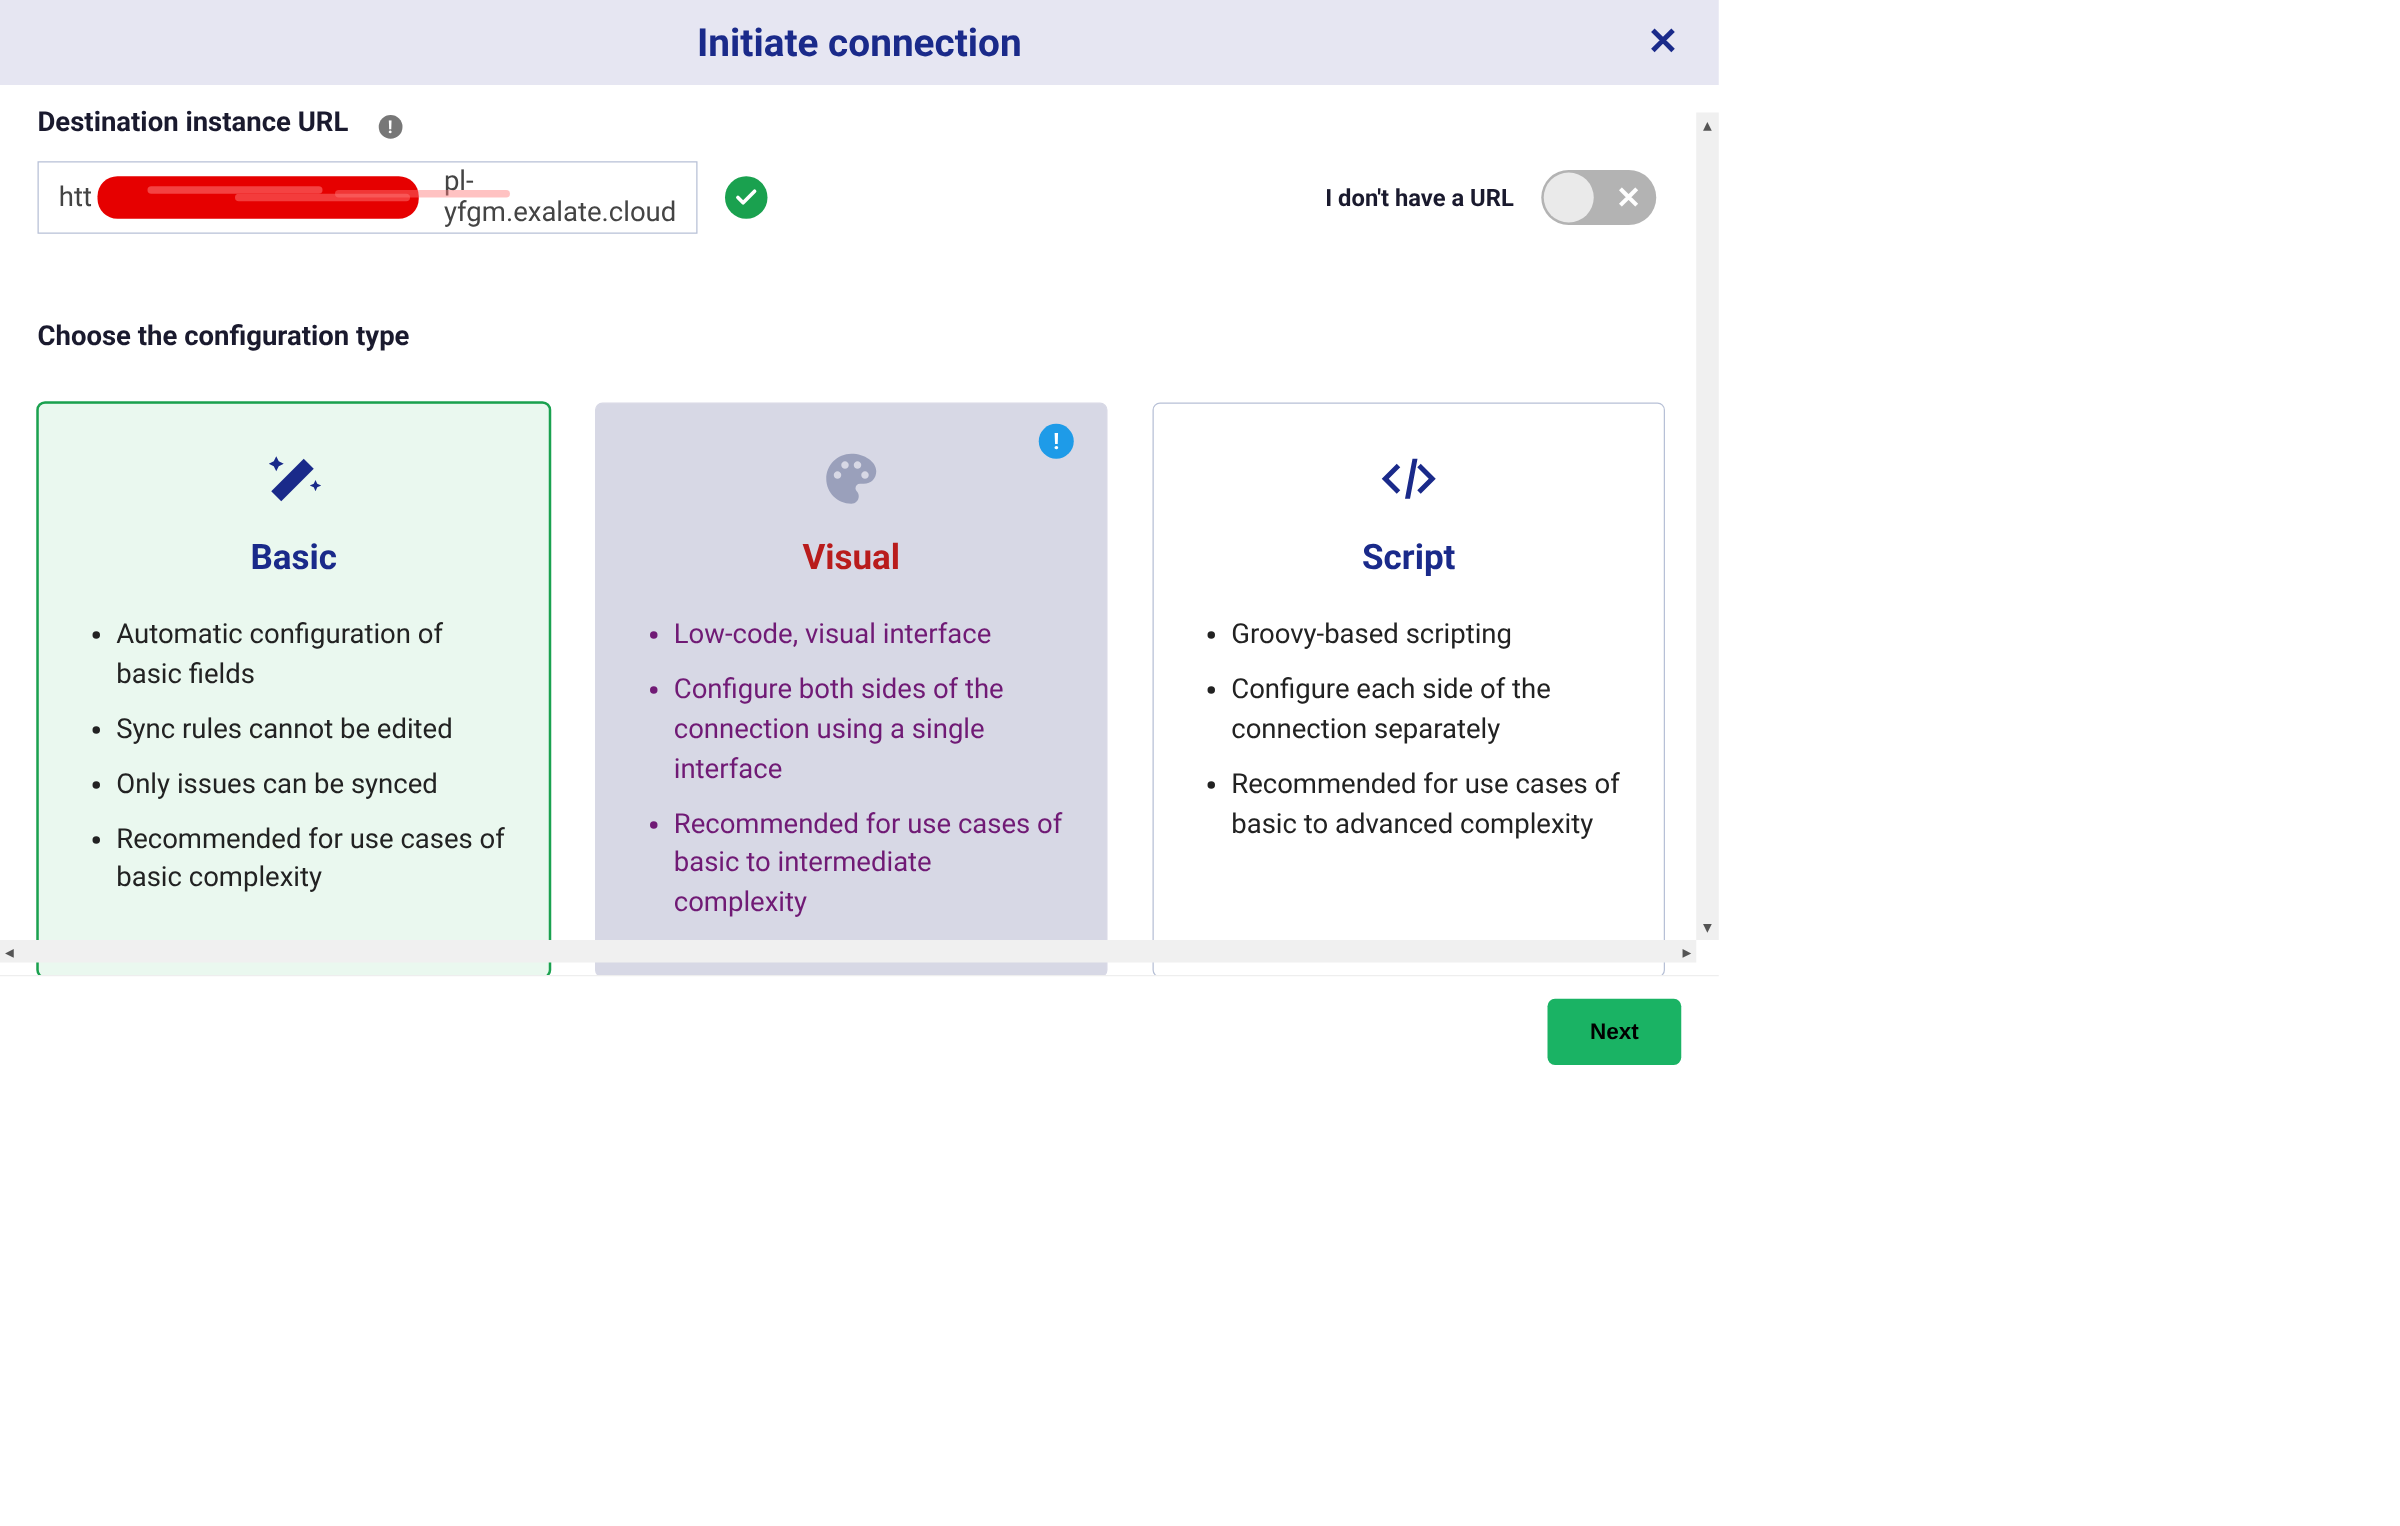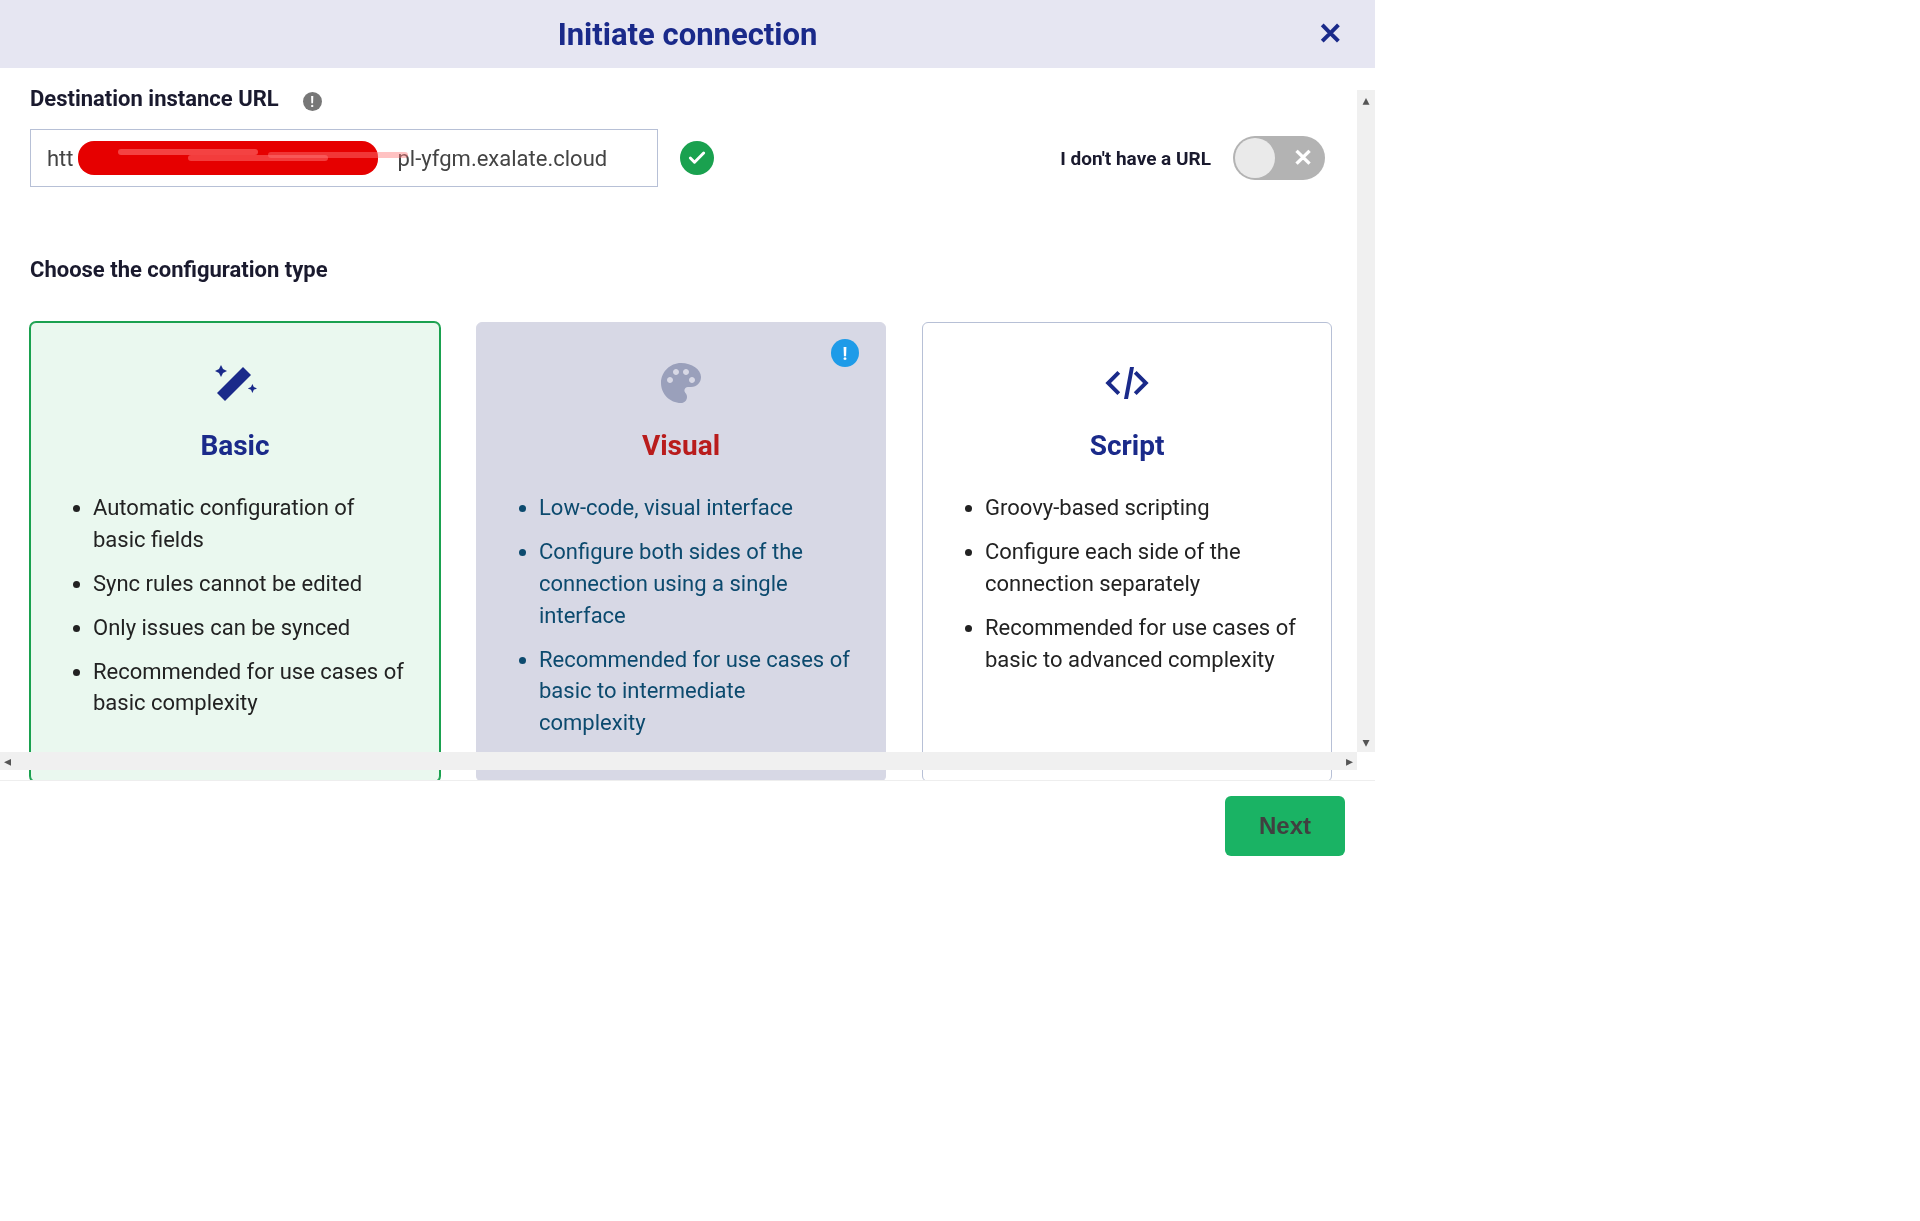--- a/index.html
+++ b/index.html
@@ -66,21 +66,21 @@
     font-size: 14px; font-weight: 700;
   }
 
   .url-row {
     display: flex;
     align-items: center;
     gap: 22px;
     margin-bottom: 70px;
   }
   .url-input {
-    width: 628px;
+    width: 528px;
     height: 58px;
     border: 1px solid #b7c0d6;
     padding: 0 16px;
     font-size: 22px;
     color: #555;
     display: flex;
     align-items: center;
     position: relative;
     background: #fff;
   }
@@ -188,21 +188,21 @@
     font-size: 18px; font-weight: 700;
   }
 
   .card ul { list-style: disc; padding-left: 32px; }
   .card li {
     font-size: 22px;
     line-height: 1.45;
     color: #222;
     margin-bottom: 12px;
   }
-  .card.disabled li { color: #0c4a6e; }
+  .card.disabled li { color: #701a75; }
 
   
   .vscroll {
     position: absolute;
     right: 0; top: 90px; bottom: 118px;
     width: 18px;
     display: flex; flex-direction: column; justify-content: space-between;
     align-items: center;
     background: #f0f0f0;
   }
@@ -221,25 +221,25 @@
     height: 90px;
     display: flex;
     justify-content: flex-end;
     align-items: center;
     padding-right: 30px;
     background: #fff;
     border-top: 1px solid #eee;
   }
   .next-btn {
     background: #1ab364;
-    color: #404040;
+    color: #000000;
     border: none;
     border-radius: 6px;
     padding: 16px 34px;
-    font-size: 24px;
+    font-size: 18px;
     font-weight: 700;
     cursor: pointer;
   }
 </style>
 </head>
 <body>
 
 <div class="viewport">
   <div class="modal">
 

